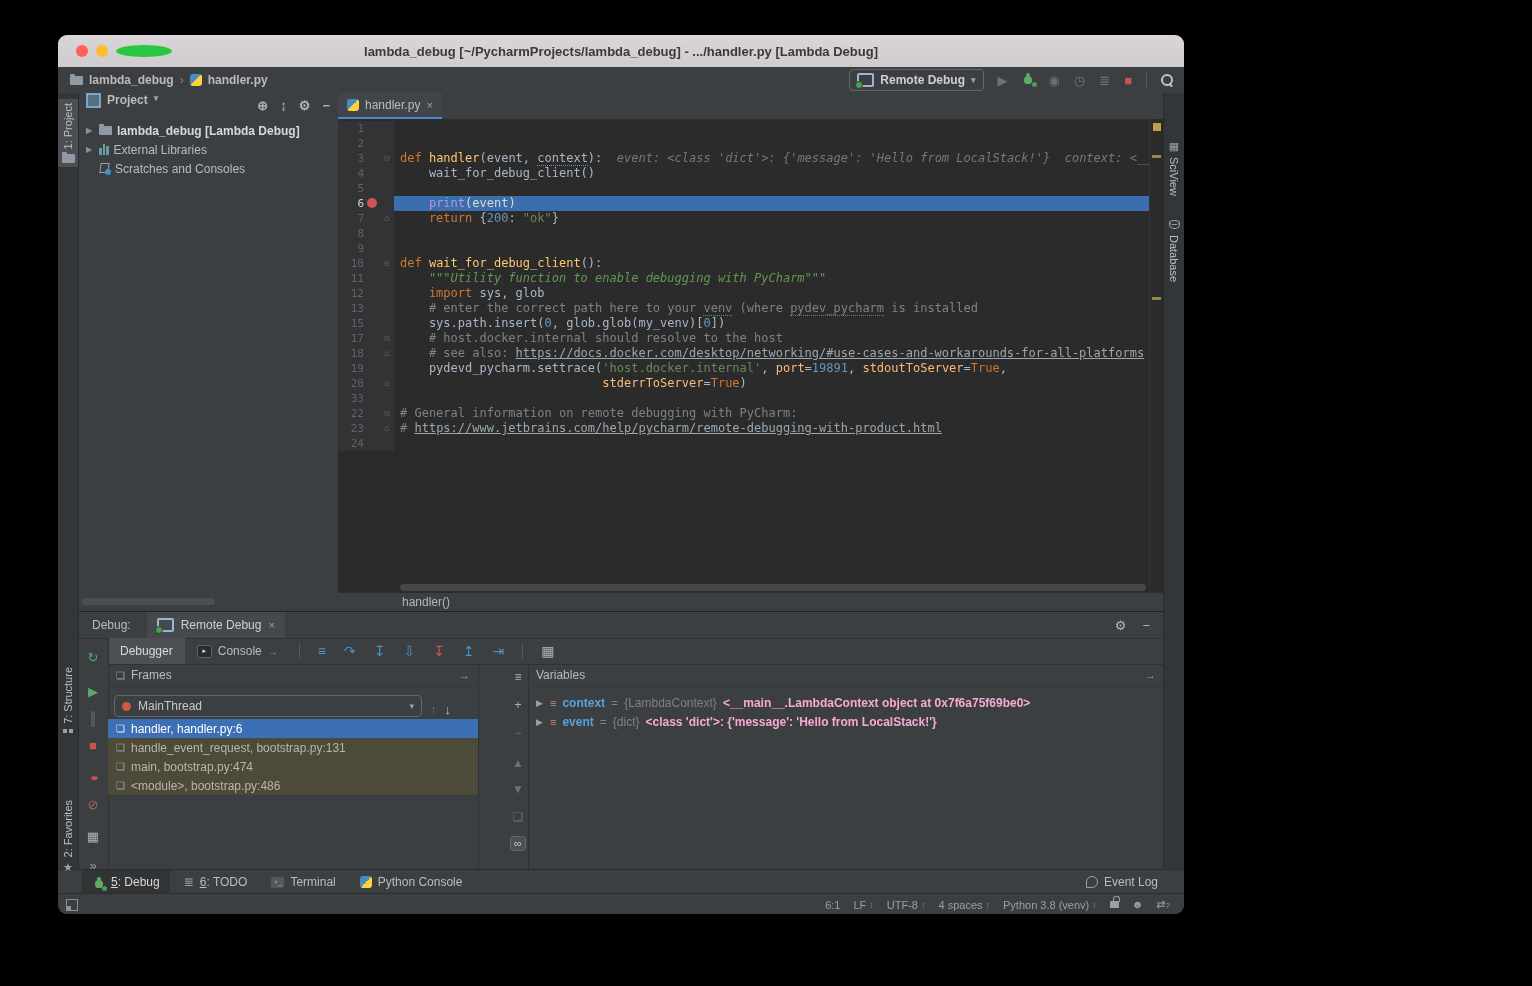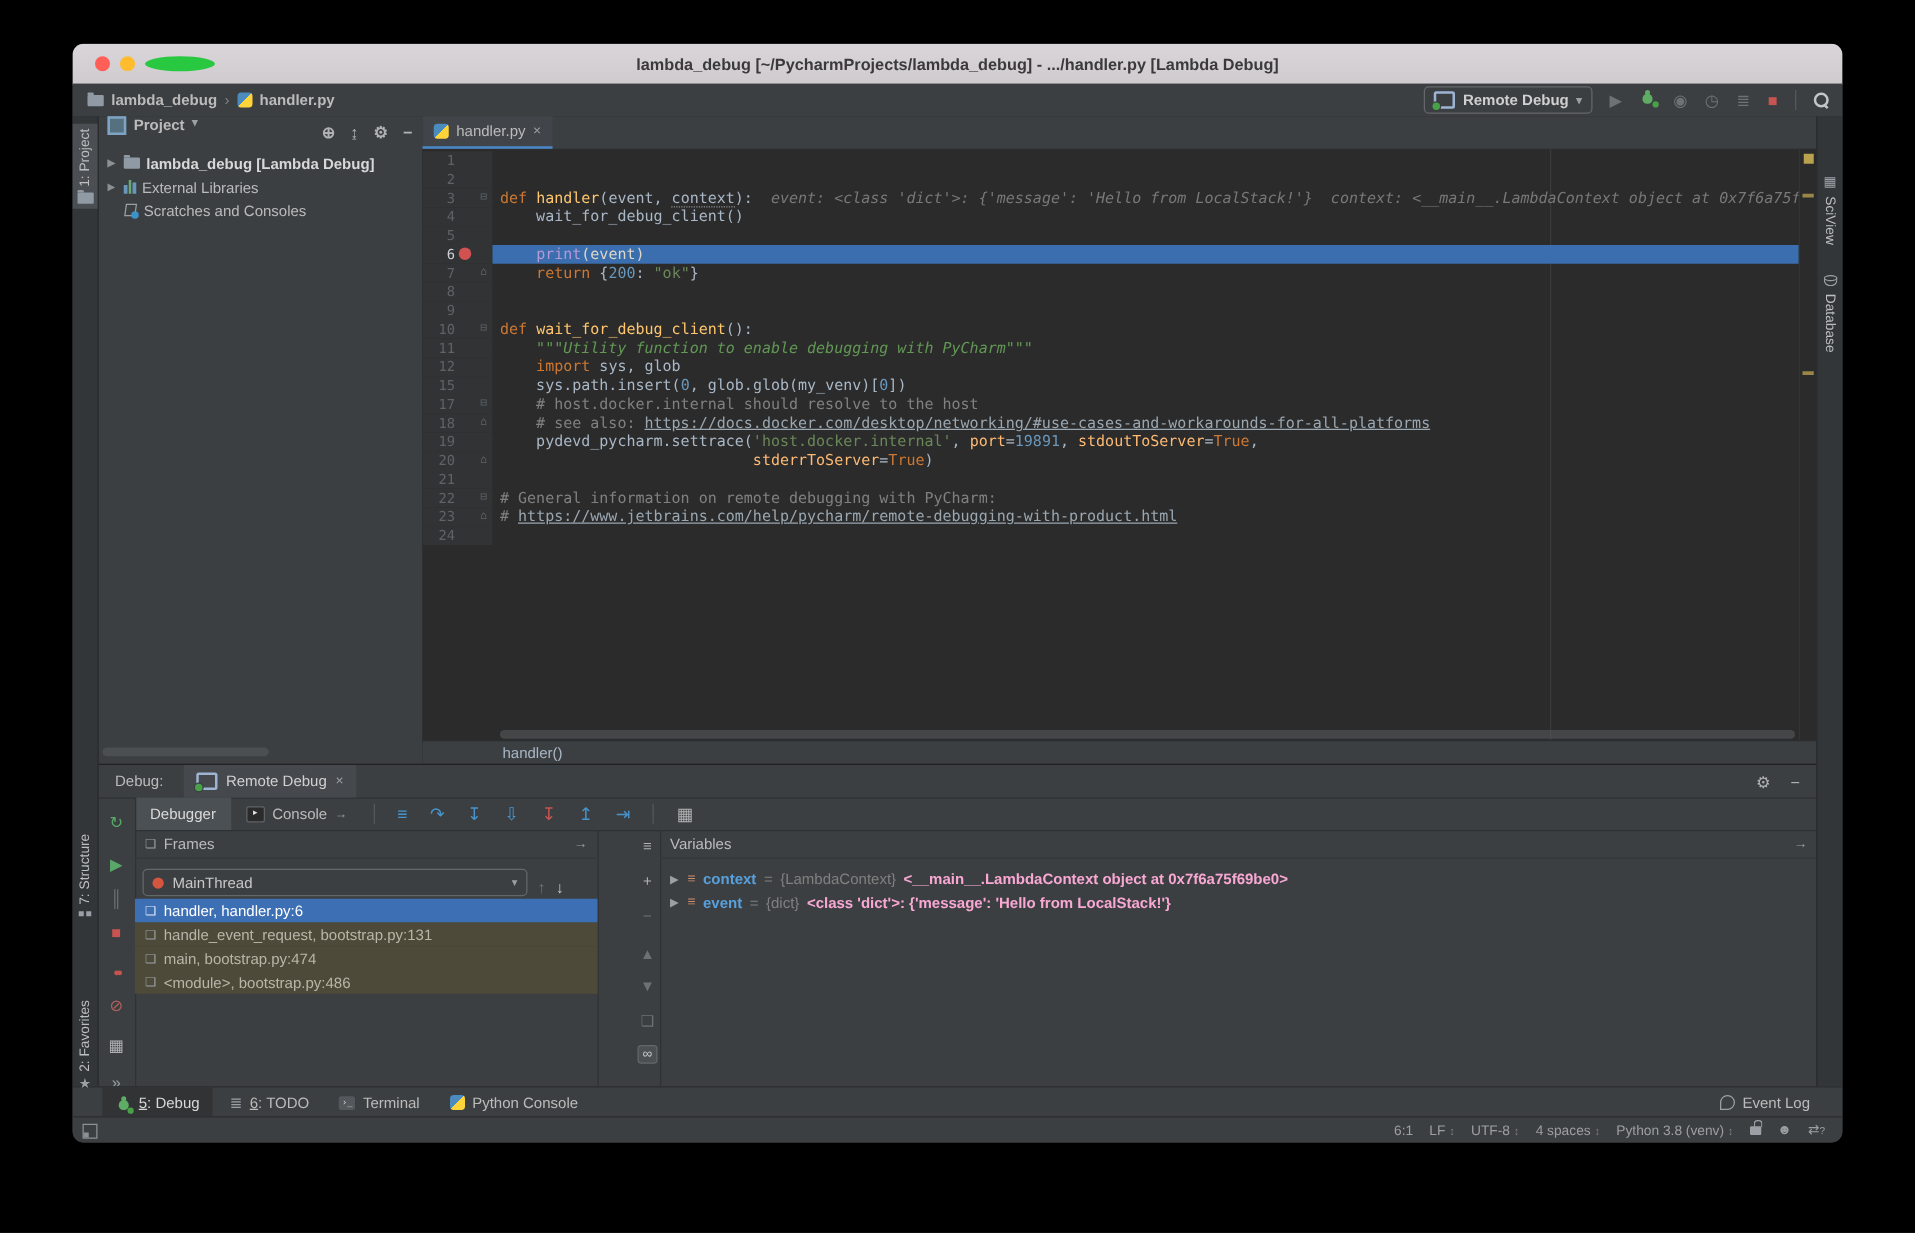--- a/index.html
+++ b/index.html
@@ -1,17 +1,17 @@
 <!DOCTYPE html>
 <html><head>
 <meta charset="utf-8">
 <style>
   html,body{margin:0;padding:0;background:#000;}
   body{width:1532px;height:986px;position:relative;font-family:"Liberation Sans",sans-serif;overflow:hidden;}
-  .window{position:absolute;left:58px;top:35px;width:1416px;height:879px;background:#3c3f41;border-radius:9px;overflow:hidden;box-shadow:0 20px 60px rgba(0,0,0,.8);}
+  .window{position:absolute;left:58px;top:35px;width:1126px;height:879px;background:#3c3f41;border-radius:9px;overflow:hidden;box-shadow:0 20px 60px rgba(0,0,0,.8);}
 
   
   .titlebar{position:absolute;left:0;top:0;right:0;height:32px;background:linear-gradient(#d9d5d9,#cfcbcf);border-bottom:1px solid #b5b1b5;display:flex;align-items:center;}
   .traffic{position:absolute;left:18px;top:10px;display:flex;gap:8px;}
   .dot{width:12px;height:12px;border-radius:50%;}
   .dot.r{background:#ff5f57;}.dot.y{background:#febc2e;}.dot.g{background:#28c840;}
   .wtitle{flex:1;text-align:center;font-size:13px;font-weight:bold;color:#3a3a3a;}
 
   
   .toolbar{position:absolute;left:0;top:32px;right:0;height:26px;background:#3c3f41;border-bottom:1px solid #2b2d2f;display:flex;align-items:center;}
@@ -397,20 +397,28 @@
           <div class="code-line">
             <span class="g">
               <span class="ln">12</span>
               <span class="bpc"></span>
               <span class="fldc"></span>
             </span>
             <span class="lt"><span class="tk-k">    import </span><span class="tk-p">sys, glob</span></span>
           </div>
           <div class="code-line">
             <span class="g">
+              <span class="ln">13</span>
+              <span class="bpc"></span>
+              <span class="fldc"></span>
+            </span>
+            <span class="lt"><span class="tk-c">    # enter the correct path here to your </span><span class="tk-cu">venv</span><span class="tk-c"> (where </span><span class="tk-cu">pydev_pycharm</span><span class="tk-c"> is installed</span></span>
+          </div>
+          <div class="code-line">
+            <span class="g">
               <span class="ln">15</span>
               <span class="bpc"></span>
               <span class="fldc"></span>
             </span>
             <span class="lt"><span class="tk-p">    sys.path.insert(</span><span class="tk-num">0</span><span class="tk-p">, glob.glob(my_venv)[</span><span class="tk-num">0</span><span class="tk-p">])</span></span>
           </div>
           <div class="code-line">
             <span class="g">
               <span class="ln">17</span>
               <span class="bpc"></span>
@@ -437,21 +445,21 @@
           <div class="code-line">
             <span class="g">
               <span class="ln">20</span>
               <span class="bpc"></span>
               <span class="fldc">⌂</span>
             </span>
             <span class="lt"><span class="tk-p">                            </span><span class="tk-a">stderrToServer</span><span class="tk-p">=</span><span class="tk-k">True</span><span class="tk-p">)</span></span>
           </div>
           <div class="code-line">
             <span class="g">
-              <span class="ln">21</span>
+              <span class="ln">33</span>
               <span class="bpc"></span>
               <span class="fldc"></span>
             </span>
             <span class="lt"></span>
           </div>
           <div class="code-line">
             <span class="g">
               <span class="ln">22</span>
               <span class="bpc"></span>
               <span class="fldc">⊟</span>

